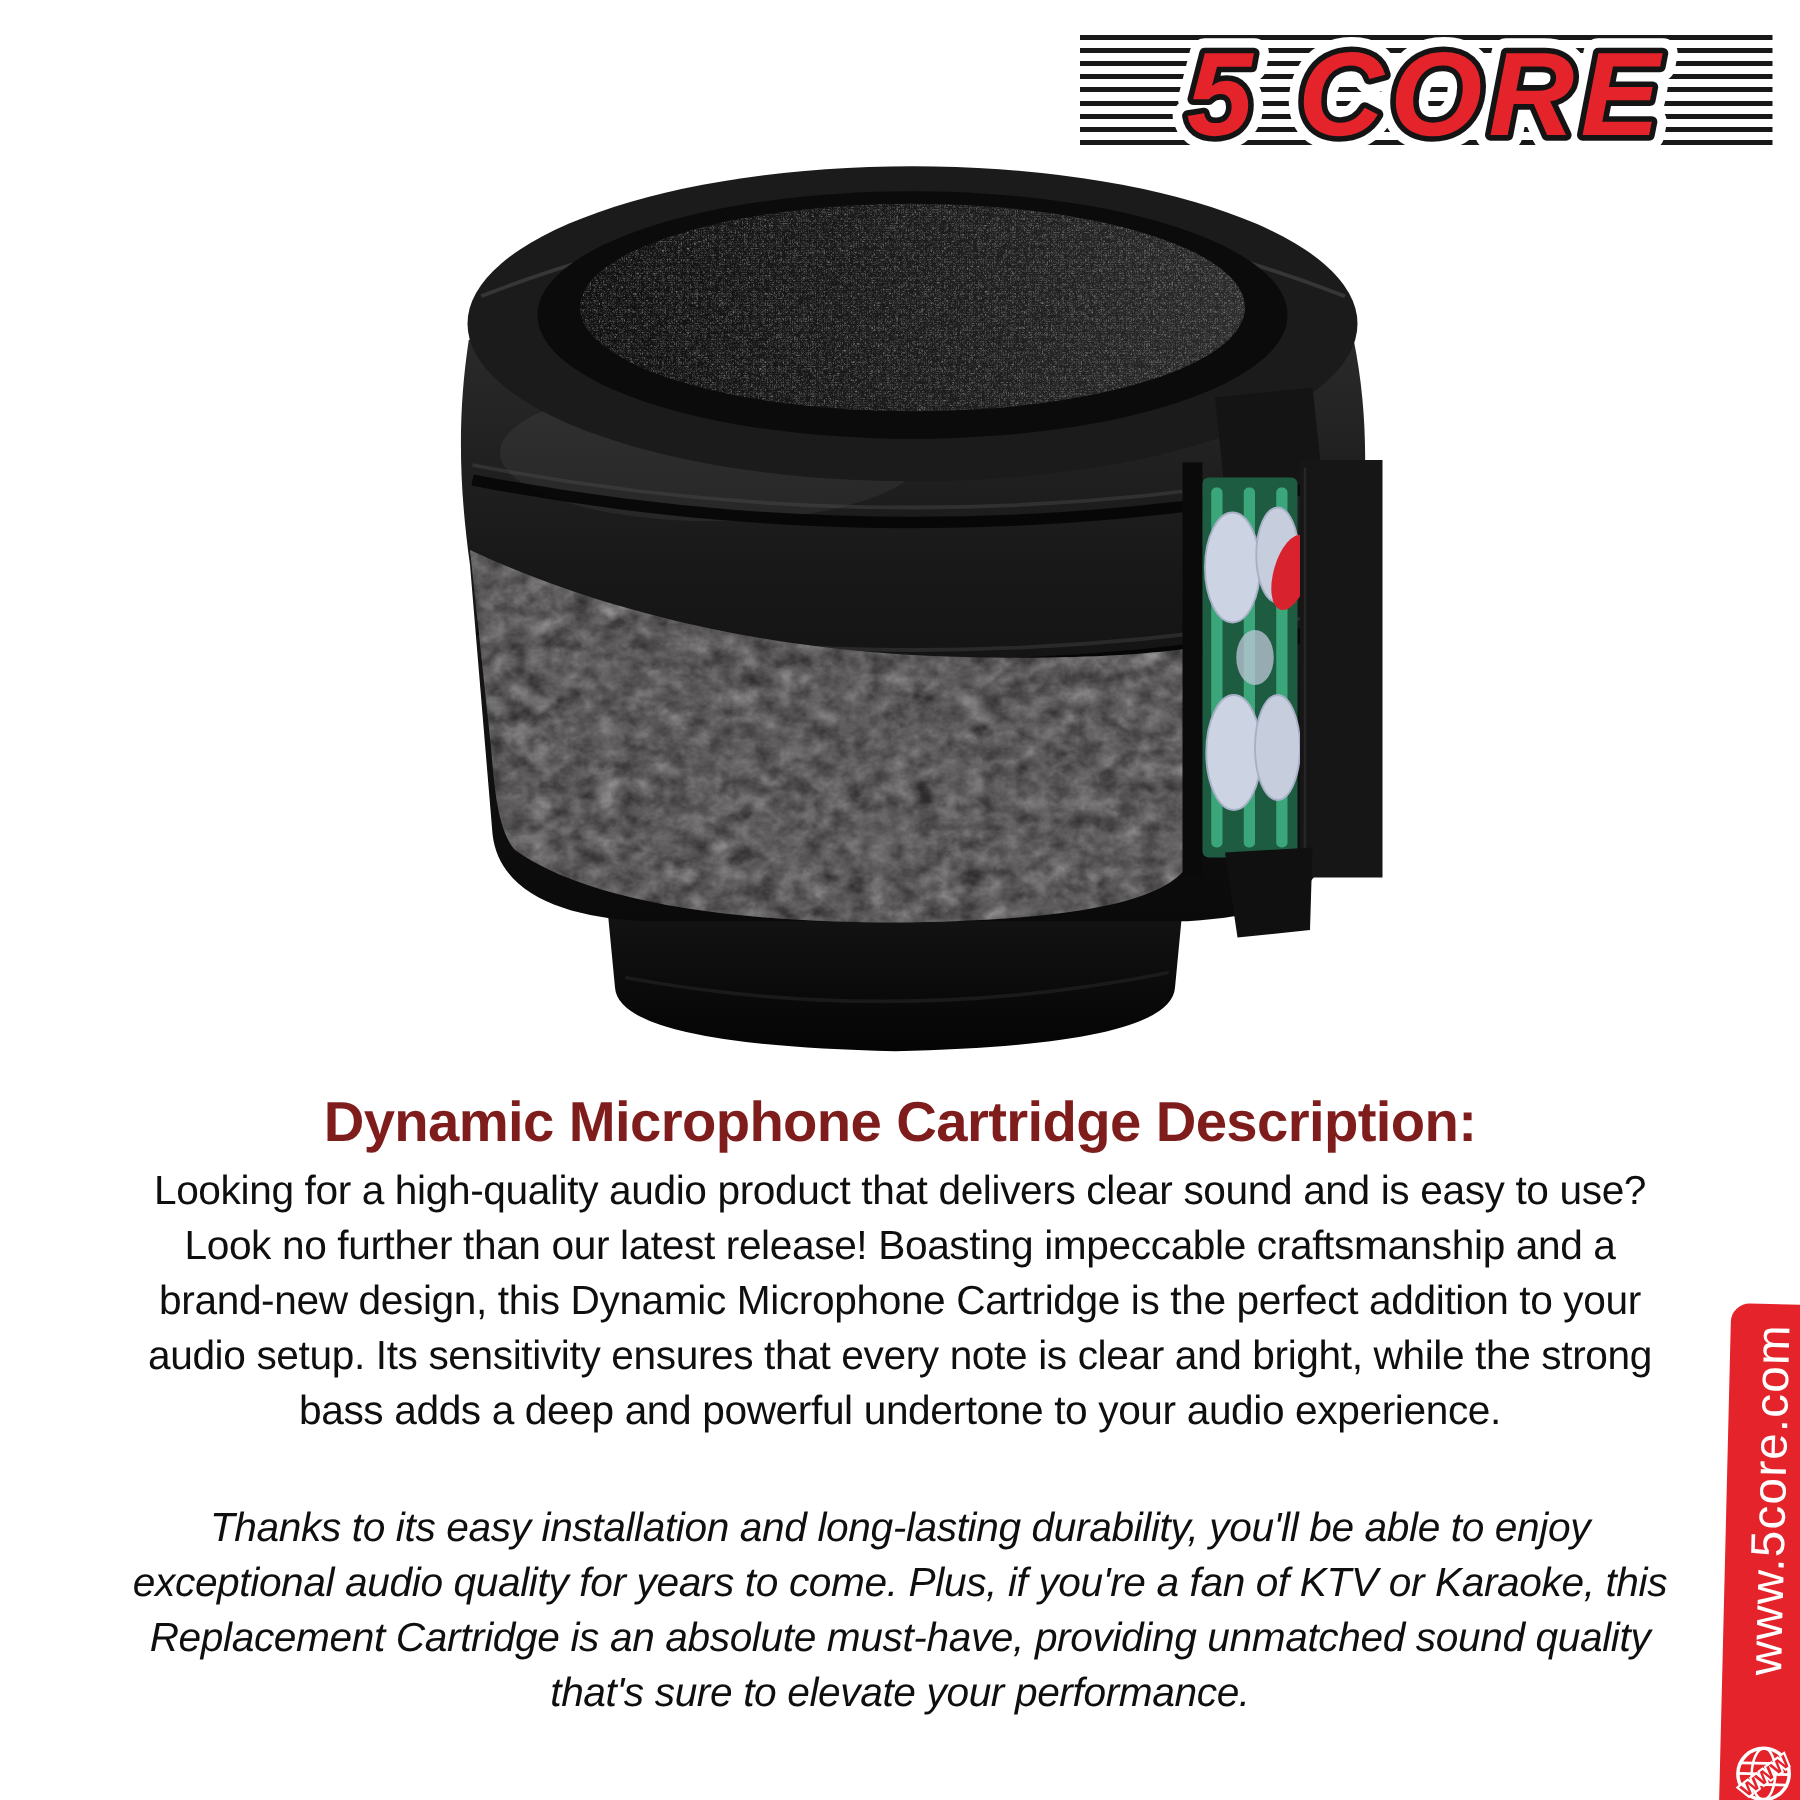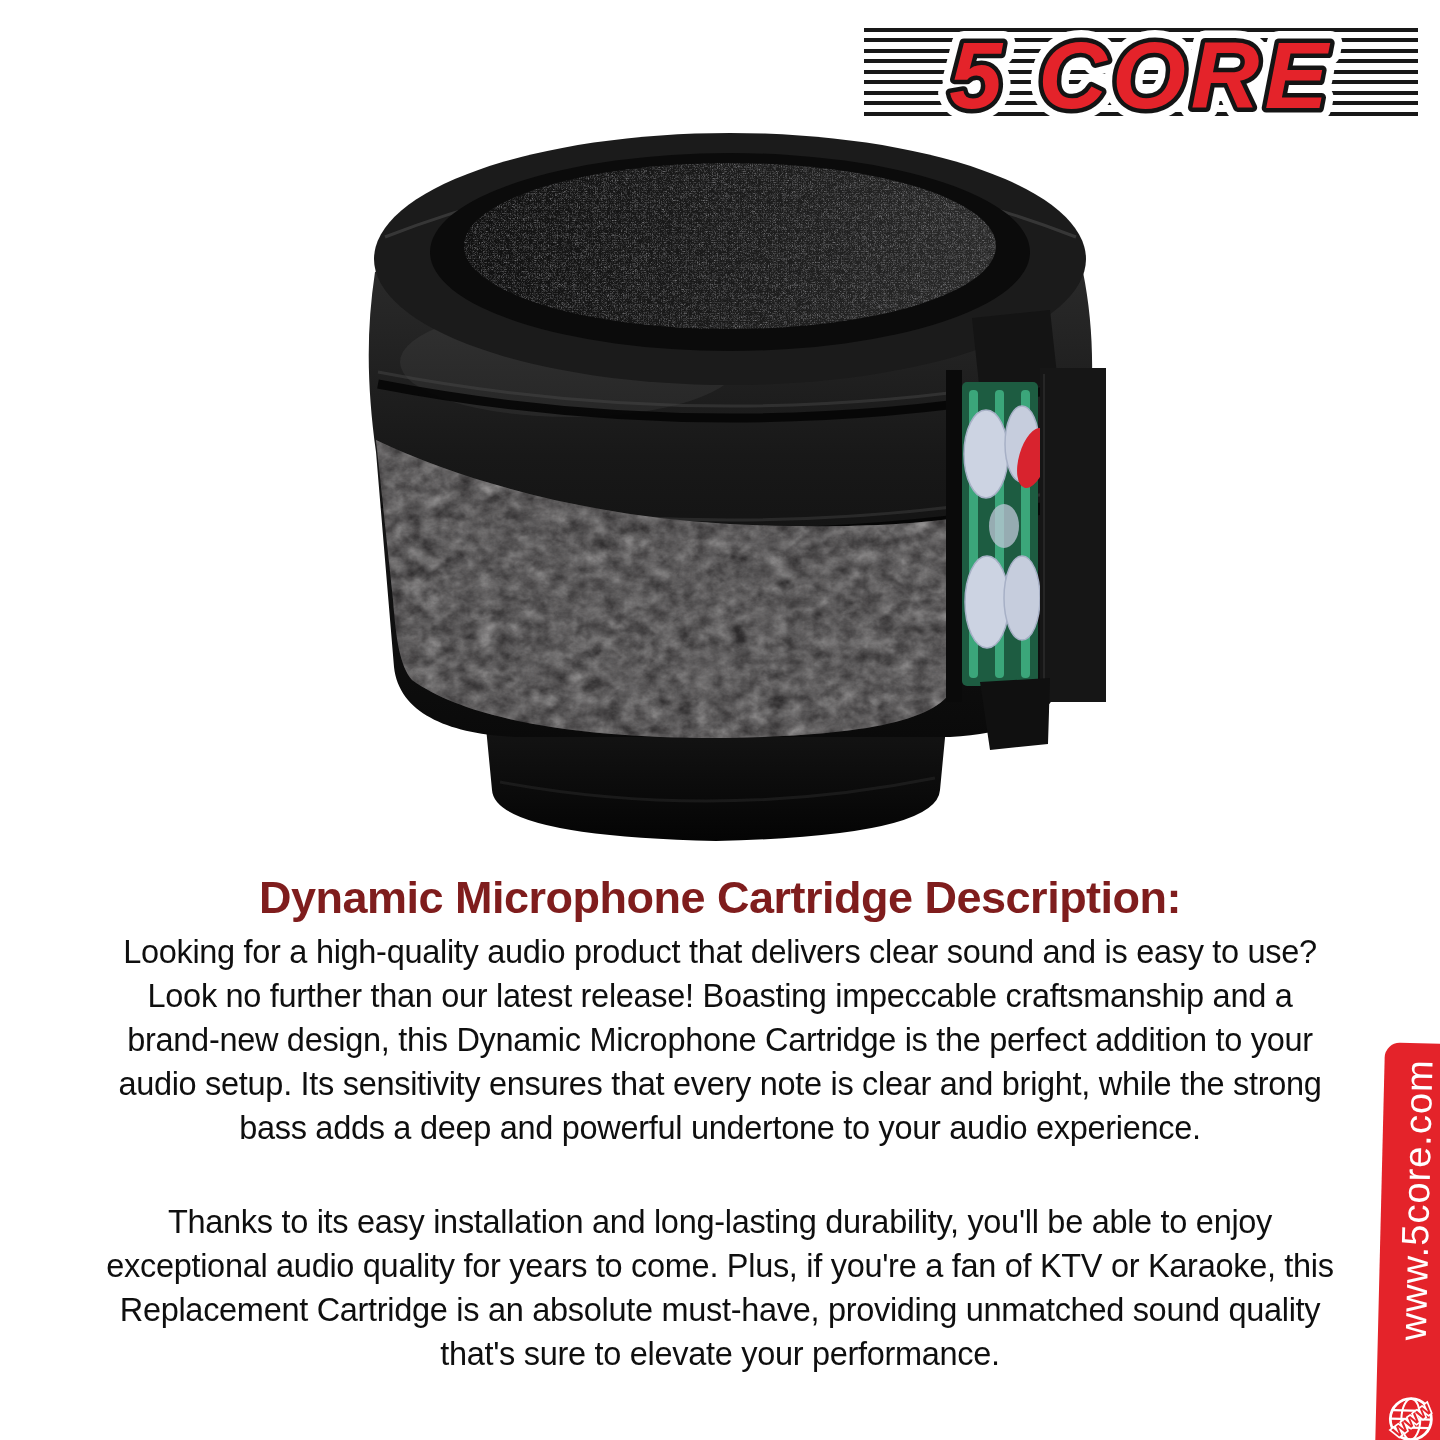--- a/index.html
+++ b/index.html
@@ -30,21 +30,21 @@
     position:absolute; top:872px; left:0; width:100%;
     text-align:center; font-weight:bold; font-size:45px;
     letter-spacing:-0.5px; color:#7f1d1d;
   }
   .desc {
     position:absolute; top:930px; left:100px; width:1240px;
     text-align:center; font-size:32.5px; line-height:44px;
     letter-spacing:-0.3px; color:#0f0f0f;
   }
   .desc p { margin:0; }
-  .desc p + p { margin-top:50px; }
+  .desc p + p { margin-top:50px;font-style:italic; }
 
   
   .ribbon {
     position:absolute; top:1044px; right:-5px; width:70px; height:410px;
     background:#e4232a; border-radius:15px 3px 0 0;
     transform:rotate(1.4deg); transform-origin:100% 100%;
     display:flex; flex-direction:column; align-items:center;
     justify-content:space-between; padding:16px 0 10px 0; box-sizing:border-box;
   }
   .ribbon-text {

